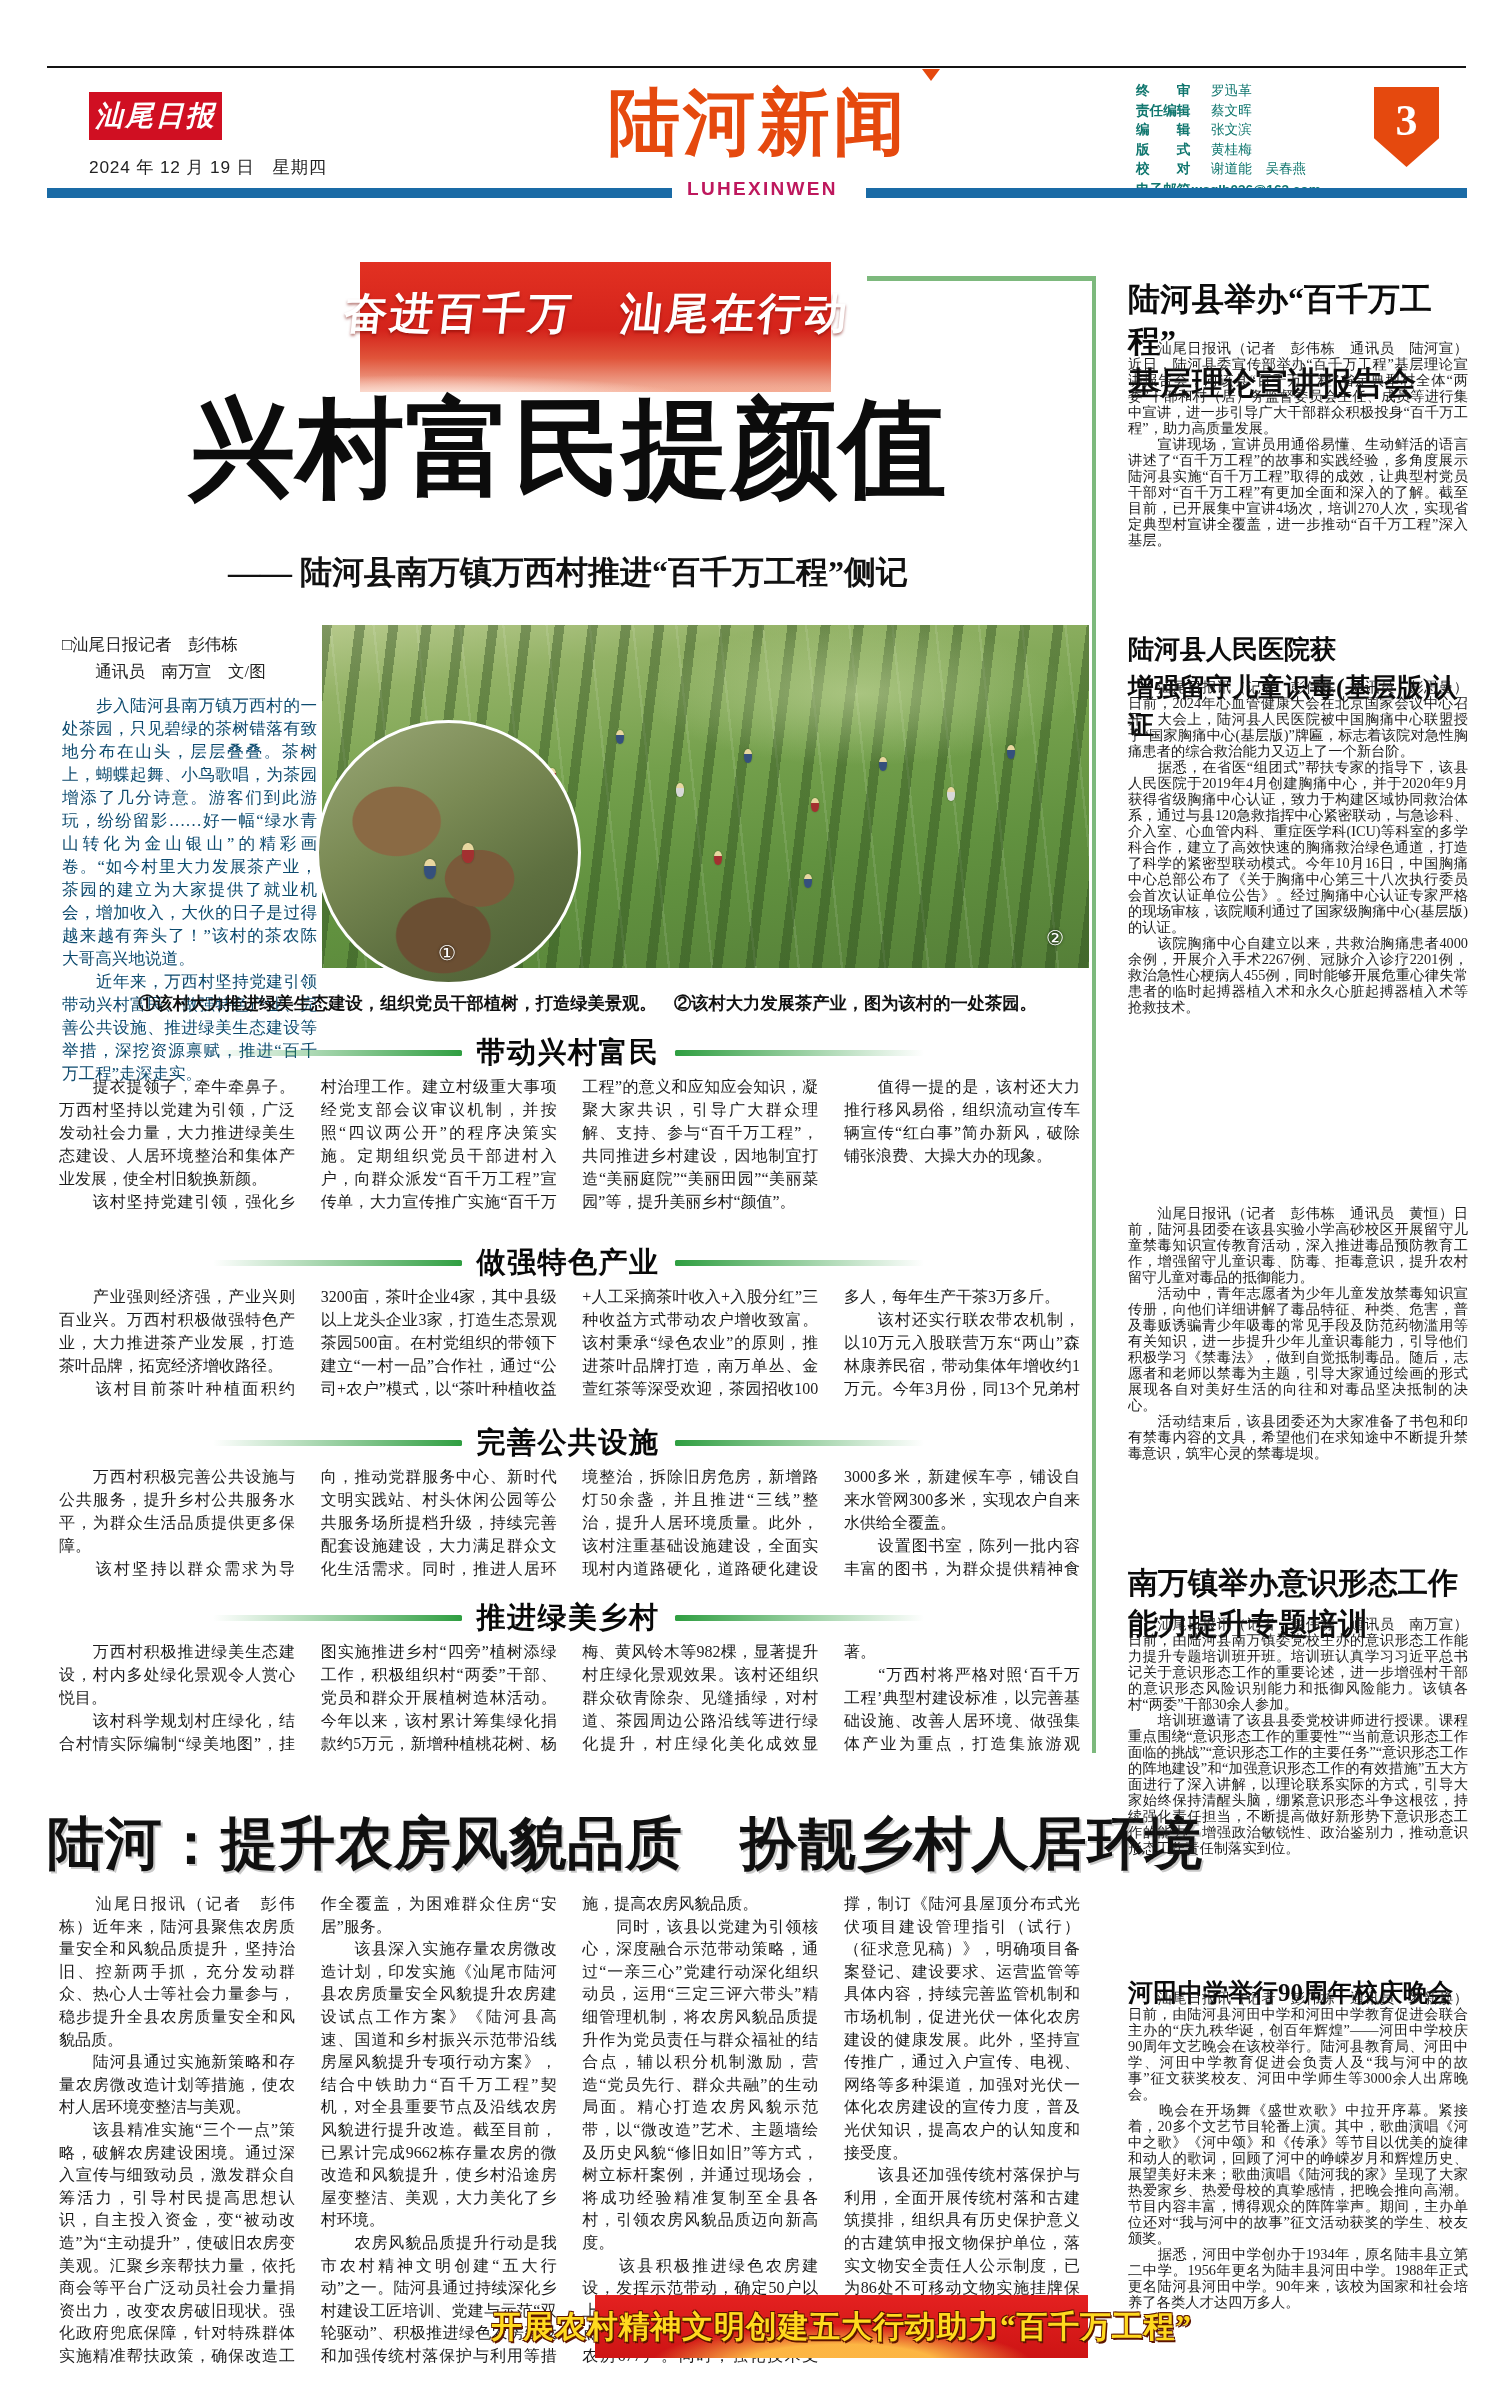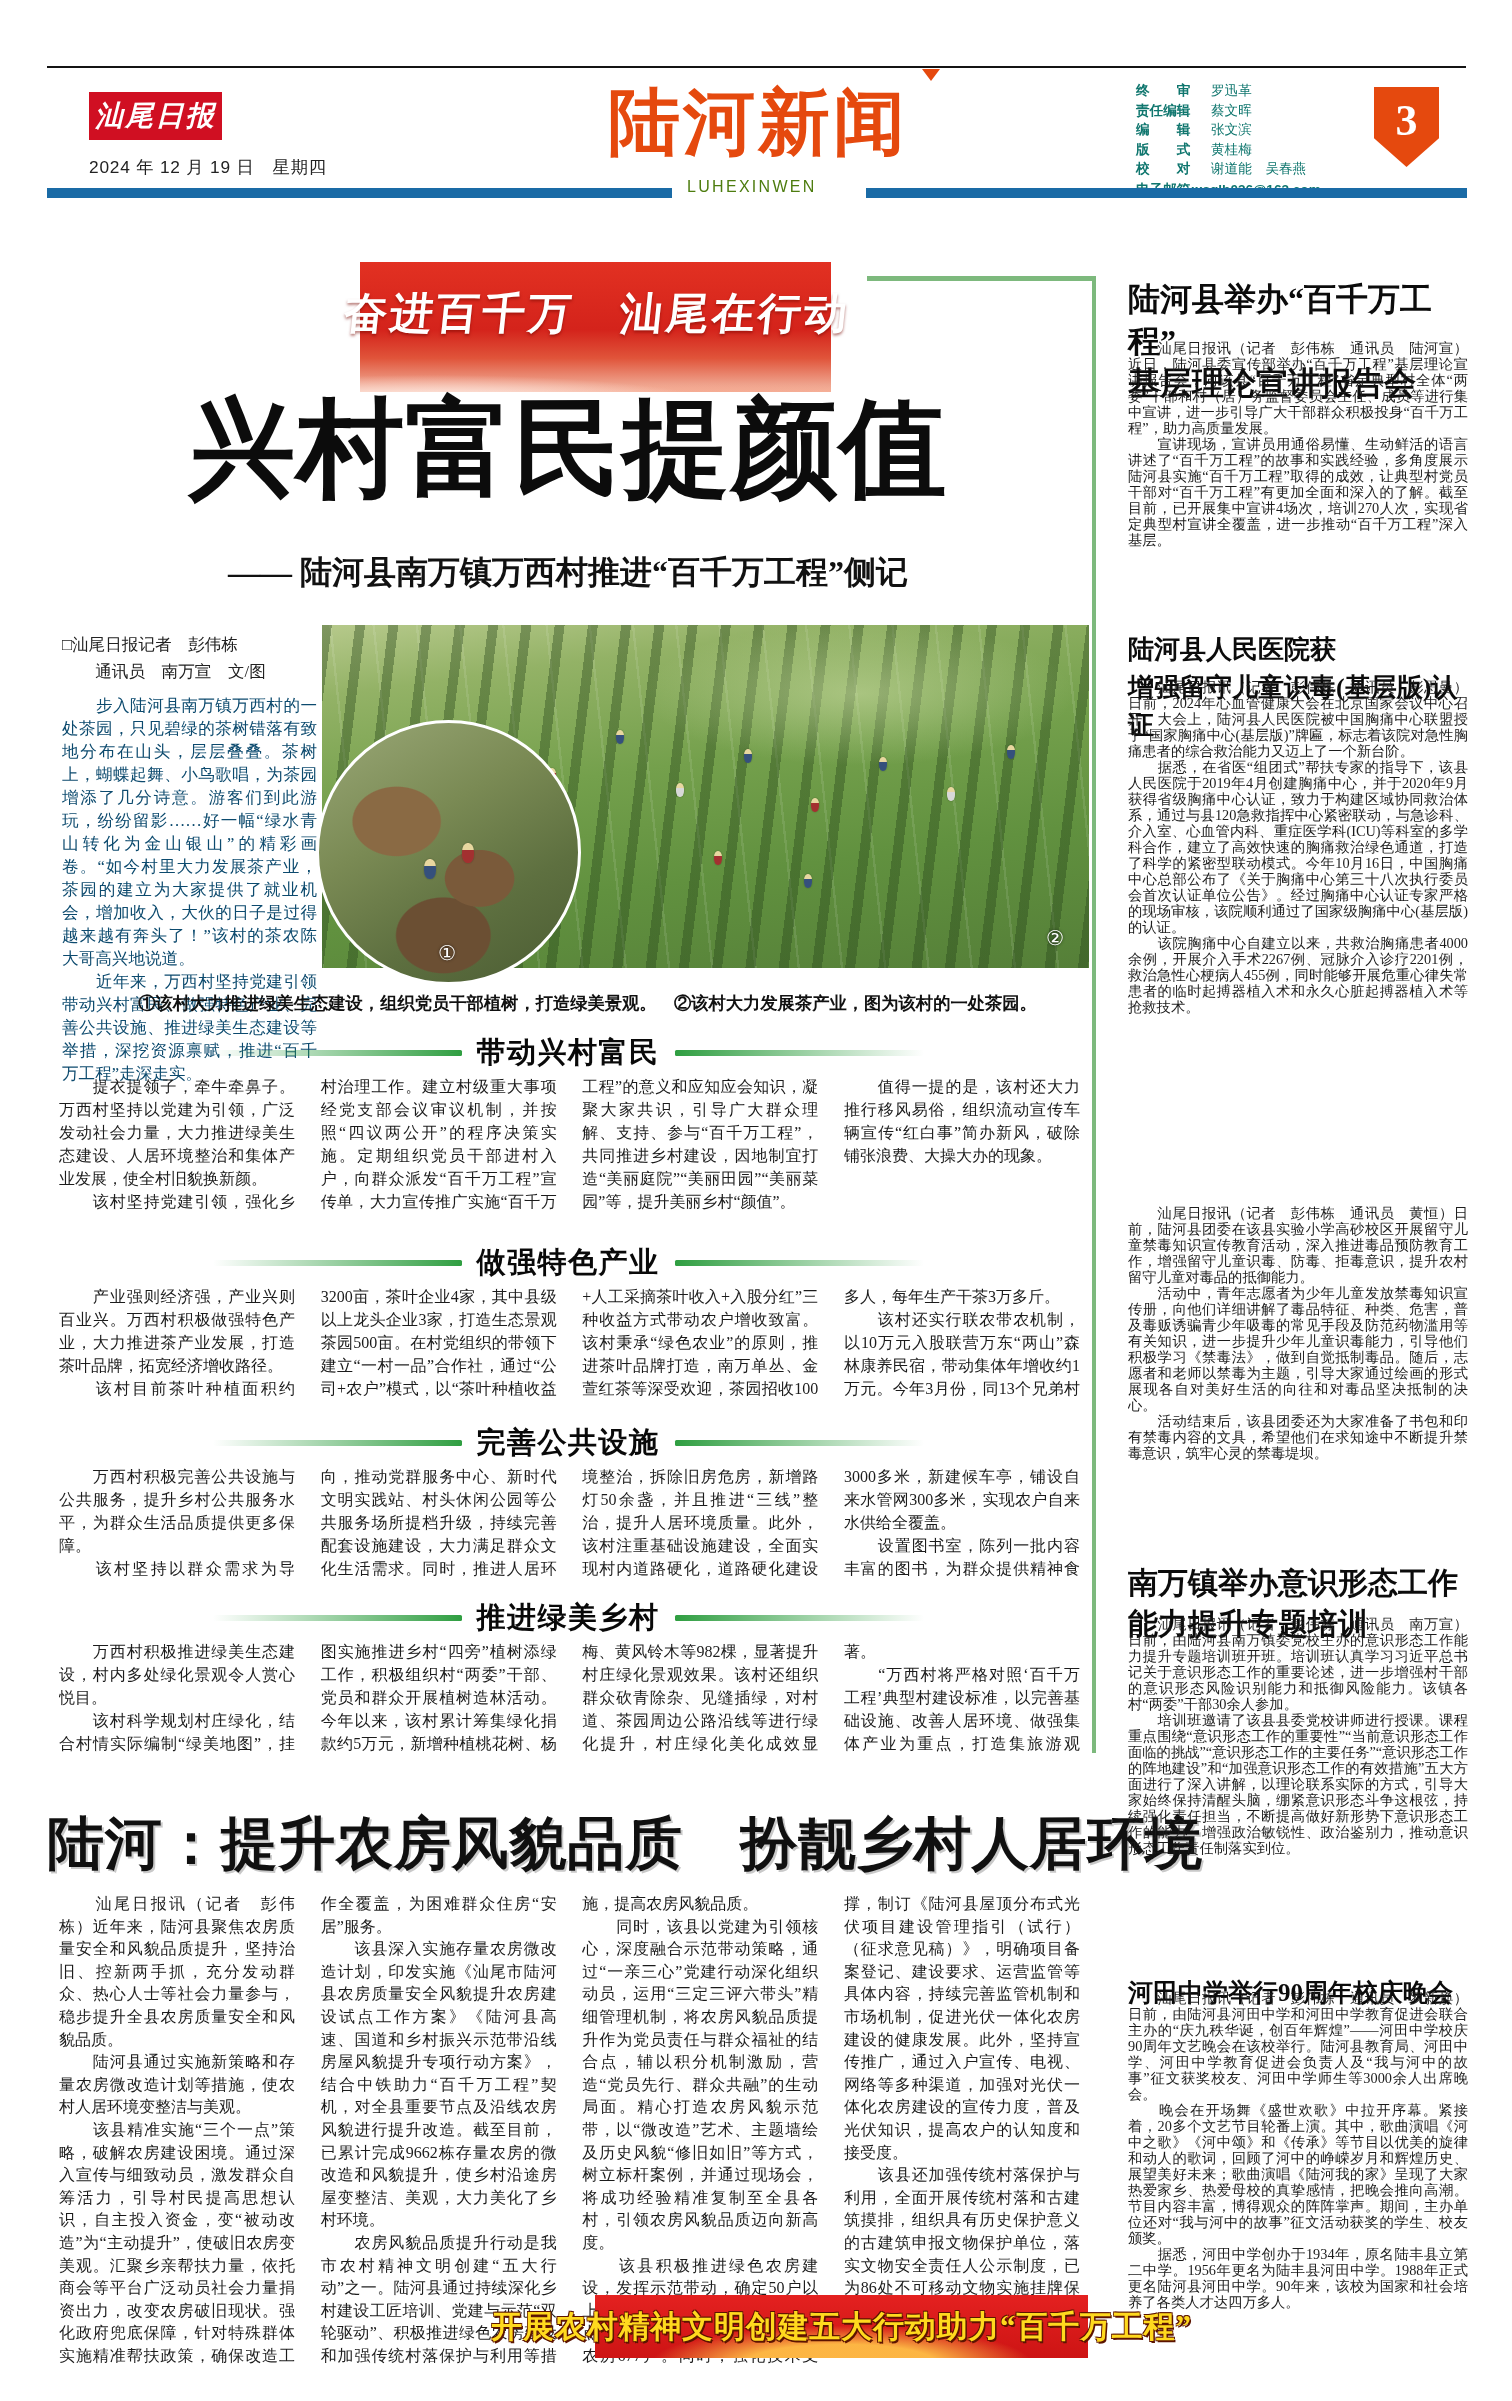--- a/index.html
+++ b/index.html
@@ -15,21 +15,21 @@
   .sec-title{font-size:72px;font-weight:900;color:#e5490e;letter-spacing:3px;white-space:nowrap;
              font-family:"Liberation Serif","DejaVu Serif",serif;}
   .credits{font-size:13.6px;line-height:19.6px;color:#0f766e;font-family:"Liberation Sans",sans-serif;}
   .credits .row{display:flex;}
   .credits .role{display:inline-block;width:75px;font-weight:bold;white-space:pre;}
   .credits .name{white-space:pre;}
   .credits .email{margin-top:1.5px;font-weight:bold;}
   .badge{background:#e5490e;color:#fff;clip-path:polygon(0 0,100% 0,100% 64%,50% 100%,0 64%);
          display:flex;align-items:flex-start;justify-content:center;font-size:44px;font-weight:bold;padding-top:7.5px;box-sizing:border-box;}
   .blue-bar{background:#1a6ba6;height:9.8px;}
-  .pinyin{color:#4d7c0f;font-size:16px;font-weight:normal;letter-spacing:2.3px;font-family:"Liberation Sans",sans-serif;}
+  .pinyin{color:#be185d;font-size:19px;font-weight:bold;letter-spacing:2.3px;font-family:"Liberation Sans",sans-serif;}
   .green-rule{background:#7db97d;}
   
   .banner{display:flex;align-items:center;justify-content:center;
     background:
       radial-gradient(130% 60% at 15% 118%, rgba(255,235,228,.95) 0 22%, rgba(255,235,228,0) 52%),
       radial-gradient(160% 55% at 75% 125%, rgba(250,150,120,.85) 0 28%, rgba(250,150,120,0) 58%),
       radial-gradient(120% 45% at 45% 135%, rgba(255,255,255,.9) 0 30%, rgba(255,255,255,0) 60%),
       linear-gradient(180deg,#e23122 0%,#d4231b 52%,#e0543a 74%,#f3b9a4 100%);}
   .banner span{color:#fff;font-size:43px;font-weight:900;letter-spacing:3px;transform:skewX(-6deg);
       text-shadow:0 1.5px 3px rgba(120,10,0,.55);white-space:nowrap;padding-bottom:25.6px;}

